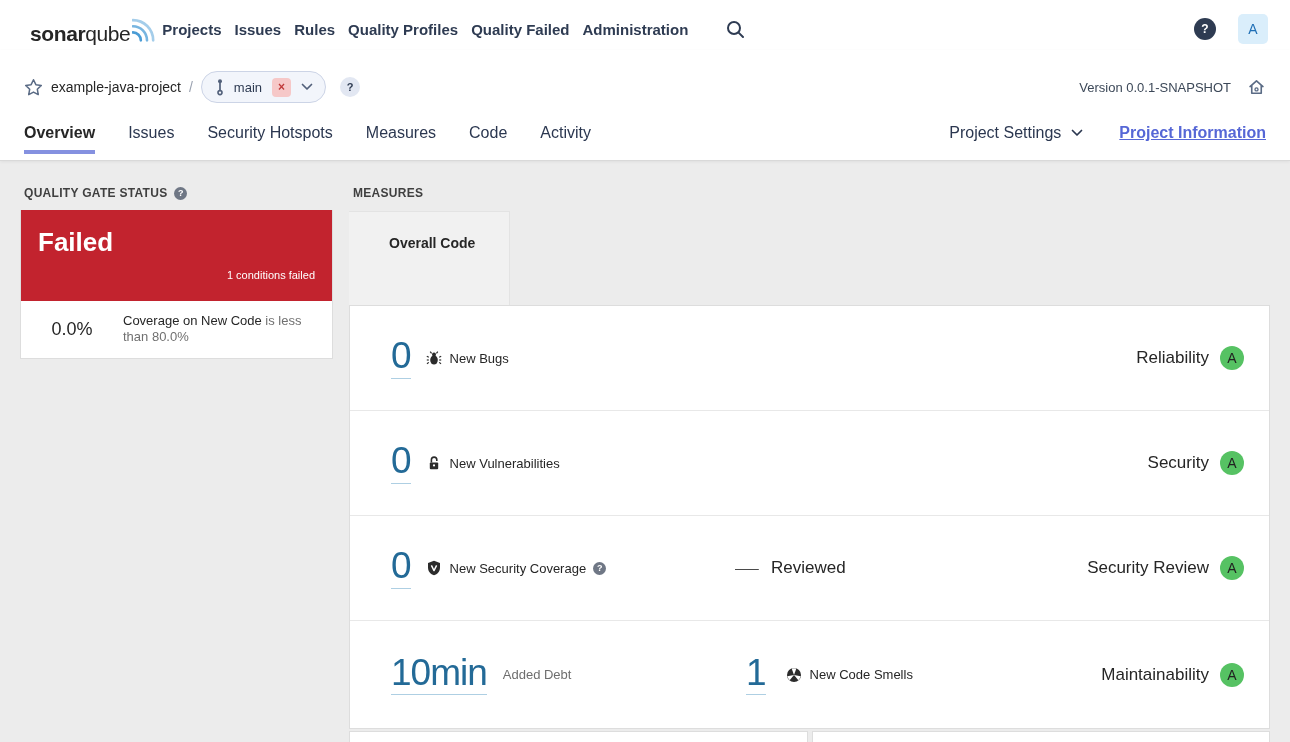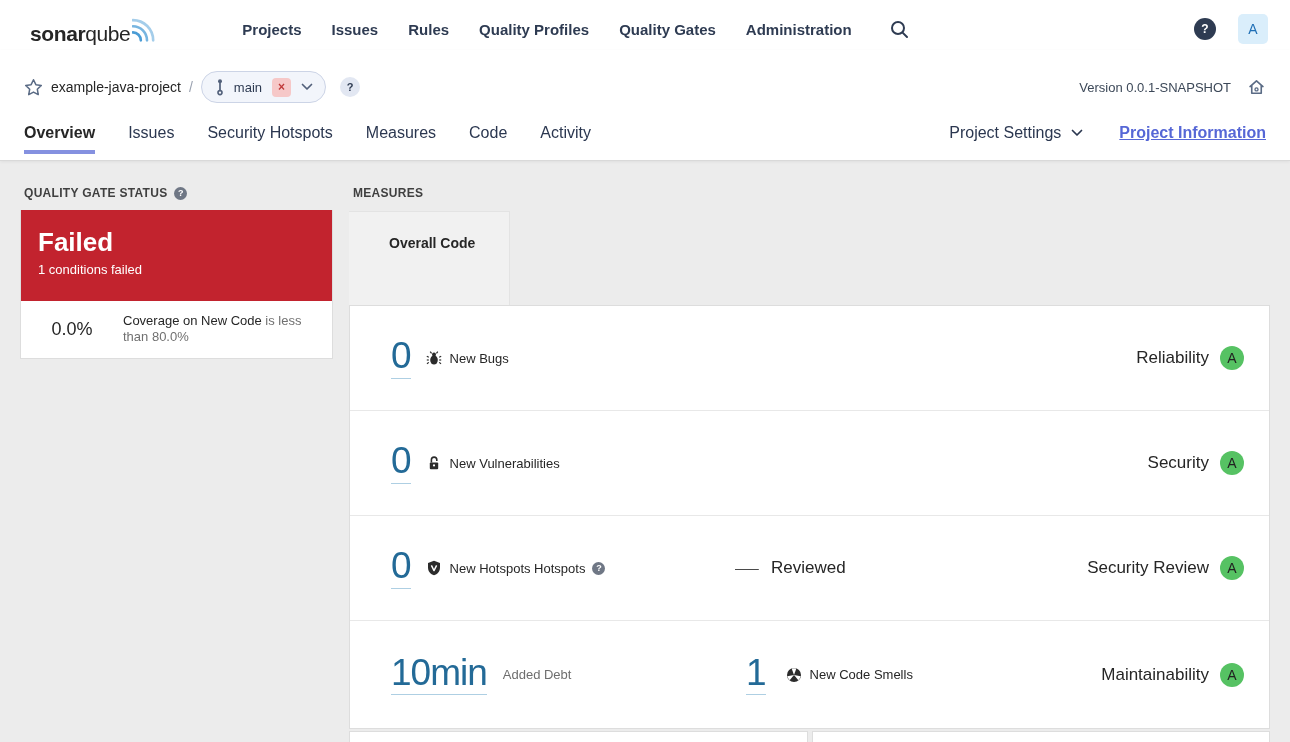--- a/index.html
+++ b/index.html
@@ -8,21 +8,21 @@
   .screen { position:relative; width:1290px; height:742px; overflow:hidden; background:#ececec; }
 
   
   .navbar { position:absolute; top:0; left:0; width:1290px; height:59px; background:#fff;
             border-bottom:1px solid #e3e3e3; display:flex; align-items:center; }
   .logo { display:flex; align-items:flex-end; margin-left:30px; cursor:pointer; }
   .logo-text { font-size:21px; letter-spacing:-0.4px; color:#262626; line-height:1; }
   .logo-bold { font-weight:700; }
   .logo-light { font-weight:400; }
   .logo-waves { margin-left:2px; margin-bottom:2px; }
-  .nav-menu { display:flex; margin-left:80px; gap:30px; }
+  .nav-menu { display:flex; gap:13px; }
   .nav-item { font-size:15px; font-weight:600; color:#2e3b52; cursor:pointer; white-space:nowrap; }
   .nav-search { margin-left:38px; display:flex; align-items:center; cursor:pointer; }
   .nav-right { margin-left:auto; display:flex; align-items:center; margin-right:22px; gap:22px; }
   .help-bubble { width:22px; height:22px; border-radius:50%; background:#2e3b52; color:#fff;
                  font-size:12px; font-weight:700; display:flex; align-items:center; justify-content:center; cursor:pointer; }
   .avatar { width:30px; height:30px; border-radius:5px; background:#daeefb; color:#1f6fb5;
             font-size:14px; display:flex; align-items:center; justify-content:center; cursor:pointer; }
 
   
   .proj-header { position:absolute; top:50px; left:0; width:1290px; height:111px; background:#fff;
@@ -52,21 +52,21 @@
   .proj-info { font-size:16px; font-weight:700; color:#5667d6; text-decoration:underline; cursor:pointer; }
 
   
   .section-title { font-size:12px; font-weight:700; color:#404040; letter-spacing:.3px; display:flex; align-items:center; gap:7px; }
   .qg-title { position:absolute; top:186px; left:24px; }
   .mini-help { width:13px; height:13px; border-radius:50%; background:#6f7785; color:#fff; font-size:9px; font-weight:700;
                display:inline-flex; align-items:center; justify-content:center; }
   .qg-card { position:absolute; top:210px; left:20px; width:313px; background:#fff; border:1px solid #ddd; border-top:none; }
   .qg-banner { background:#c2232e; height:91px; padding:17px 17px 11px; }
   .qg-status { color:#fff; font-size:26px; font-weight:700; line-height:1.2; }
-  .qg-conditions { color:#fff; font-size:13px; margin-top:4px; }
+  .qg-conditions { color:#fff; font-size:11px; margin-top:11px;text-align:right; }
   .qg-condition-row { display:flex; align-items:center; padding:12px 12px 12px 0; min-height:54px; }
   .qg-cond-value { width:102px; text-align:center; font-size:18px; color:#262626; flex:none; }
   .qg-cond-text { font-size:13px; line-height:1.25; color:#707070; padding-right:6px; }
   .qg-cond-metric { color:#262626; }
 
   
   .measures-title { position:absolute; top:186px; left:353px; }
   .code-tabs { position:absolute; top:210px; left:349px; display:flex; }
   .code-tab { width:161px; height:96px; padding:23px 16px 0; cursor:pointer; }
   .code-tab.active { background:#fff; border-top:4px solid #4b9fd5; padding-top:19px; height:96px; }
@@ -113,21 +113,21 @@
           <path d="M1 13 A16 16 0 0 1 17 29" fill="none" stroke="#4a9cd5" stroke-opacity="0.75" stroke-width="3" stroke-linecap="round"></path>
           <path d="M1 6 A23 23 0 0 1 24 29" fill="none" stroke="#4a9cd5" stroke-opacity="0.5" stroke-width="3" stroke-linecap="round"></path>
         </svg>
       </span>
     </div>
     <div class="nav-menu">
       <span class="nav-item">Projects</span>
       <span class="nav-item">Issues</span>
       <span class="nav-item">Rules</span>
       <span class="nav-item">Quality Profiles</span>
-      <span class="nav-item">Quality Gates</span>
+      <span class="nav-item">Quality Failed</span>
       <span class="nav-item">Administration</span>
     </div>
     <div class="nav-search">
       <span>
         <svg width="19" height="19" viewBox="0 0 19 19">
           <circle cx="8" cy="8" r="6" fill="none" stroke="#2e3b52" stroke-width="2"></circle>
           <line x1="12.6" y1="12.6" x2="17" y2="17" stroke="#2e3b52" stroke-width="2" stroke-linecap="round"></line>
         </svg>
       </span>
     </div>
@@ -261,21 +261,21 @@
     </div>
 
     <div class="m-row">
       <a class="big-num">0</a>
       <span class="m-icon">
         <svg width="16" height="16" viewBox="0 0 16 16">
           <path d="M8 0.8 L14 2.9 V7.5 C14 11.6 11.4 14.4 8 15.3 C4.6 14.4 2 11.6 2 7.5 V2.9 Z" fill="#2b2b2b"></path>
           <polyline points="5.4,5.4 8,10.6 10.6,5.4" fill="none" stroke="#fff" stroke-width="1.4" stroke-linejoin="round"></polyline>
         </svg>
       </span>
-      <span class="m-label">New Hotspots Hotspots</span>
+      <span class="m-label">New Security Coverage</span>
       <span class="mini-help m-help">?</span>
       <div class="m-middle">
         <span class="no-value-dash">—</span>
         <span class="m-rating-label">Reviewed</span>
       </div>
       <div class="m-right">
         <span class="m-rating-label">Security Review</span>
         <span class="rating-badge">A</span>
       </div>
     </div>

